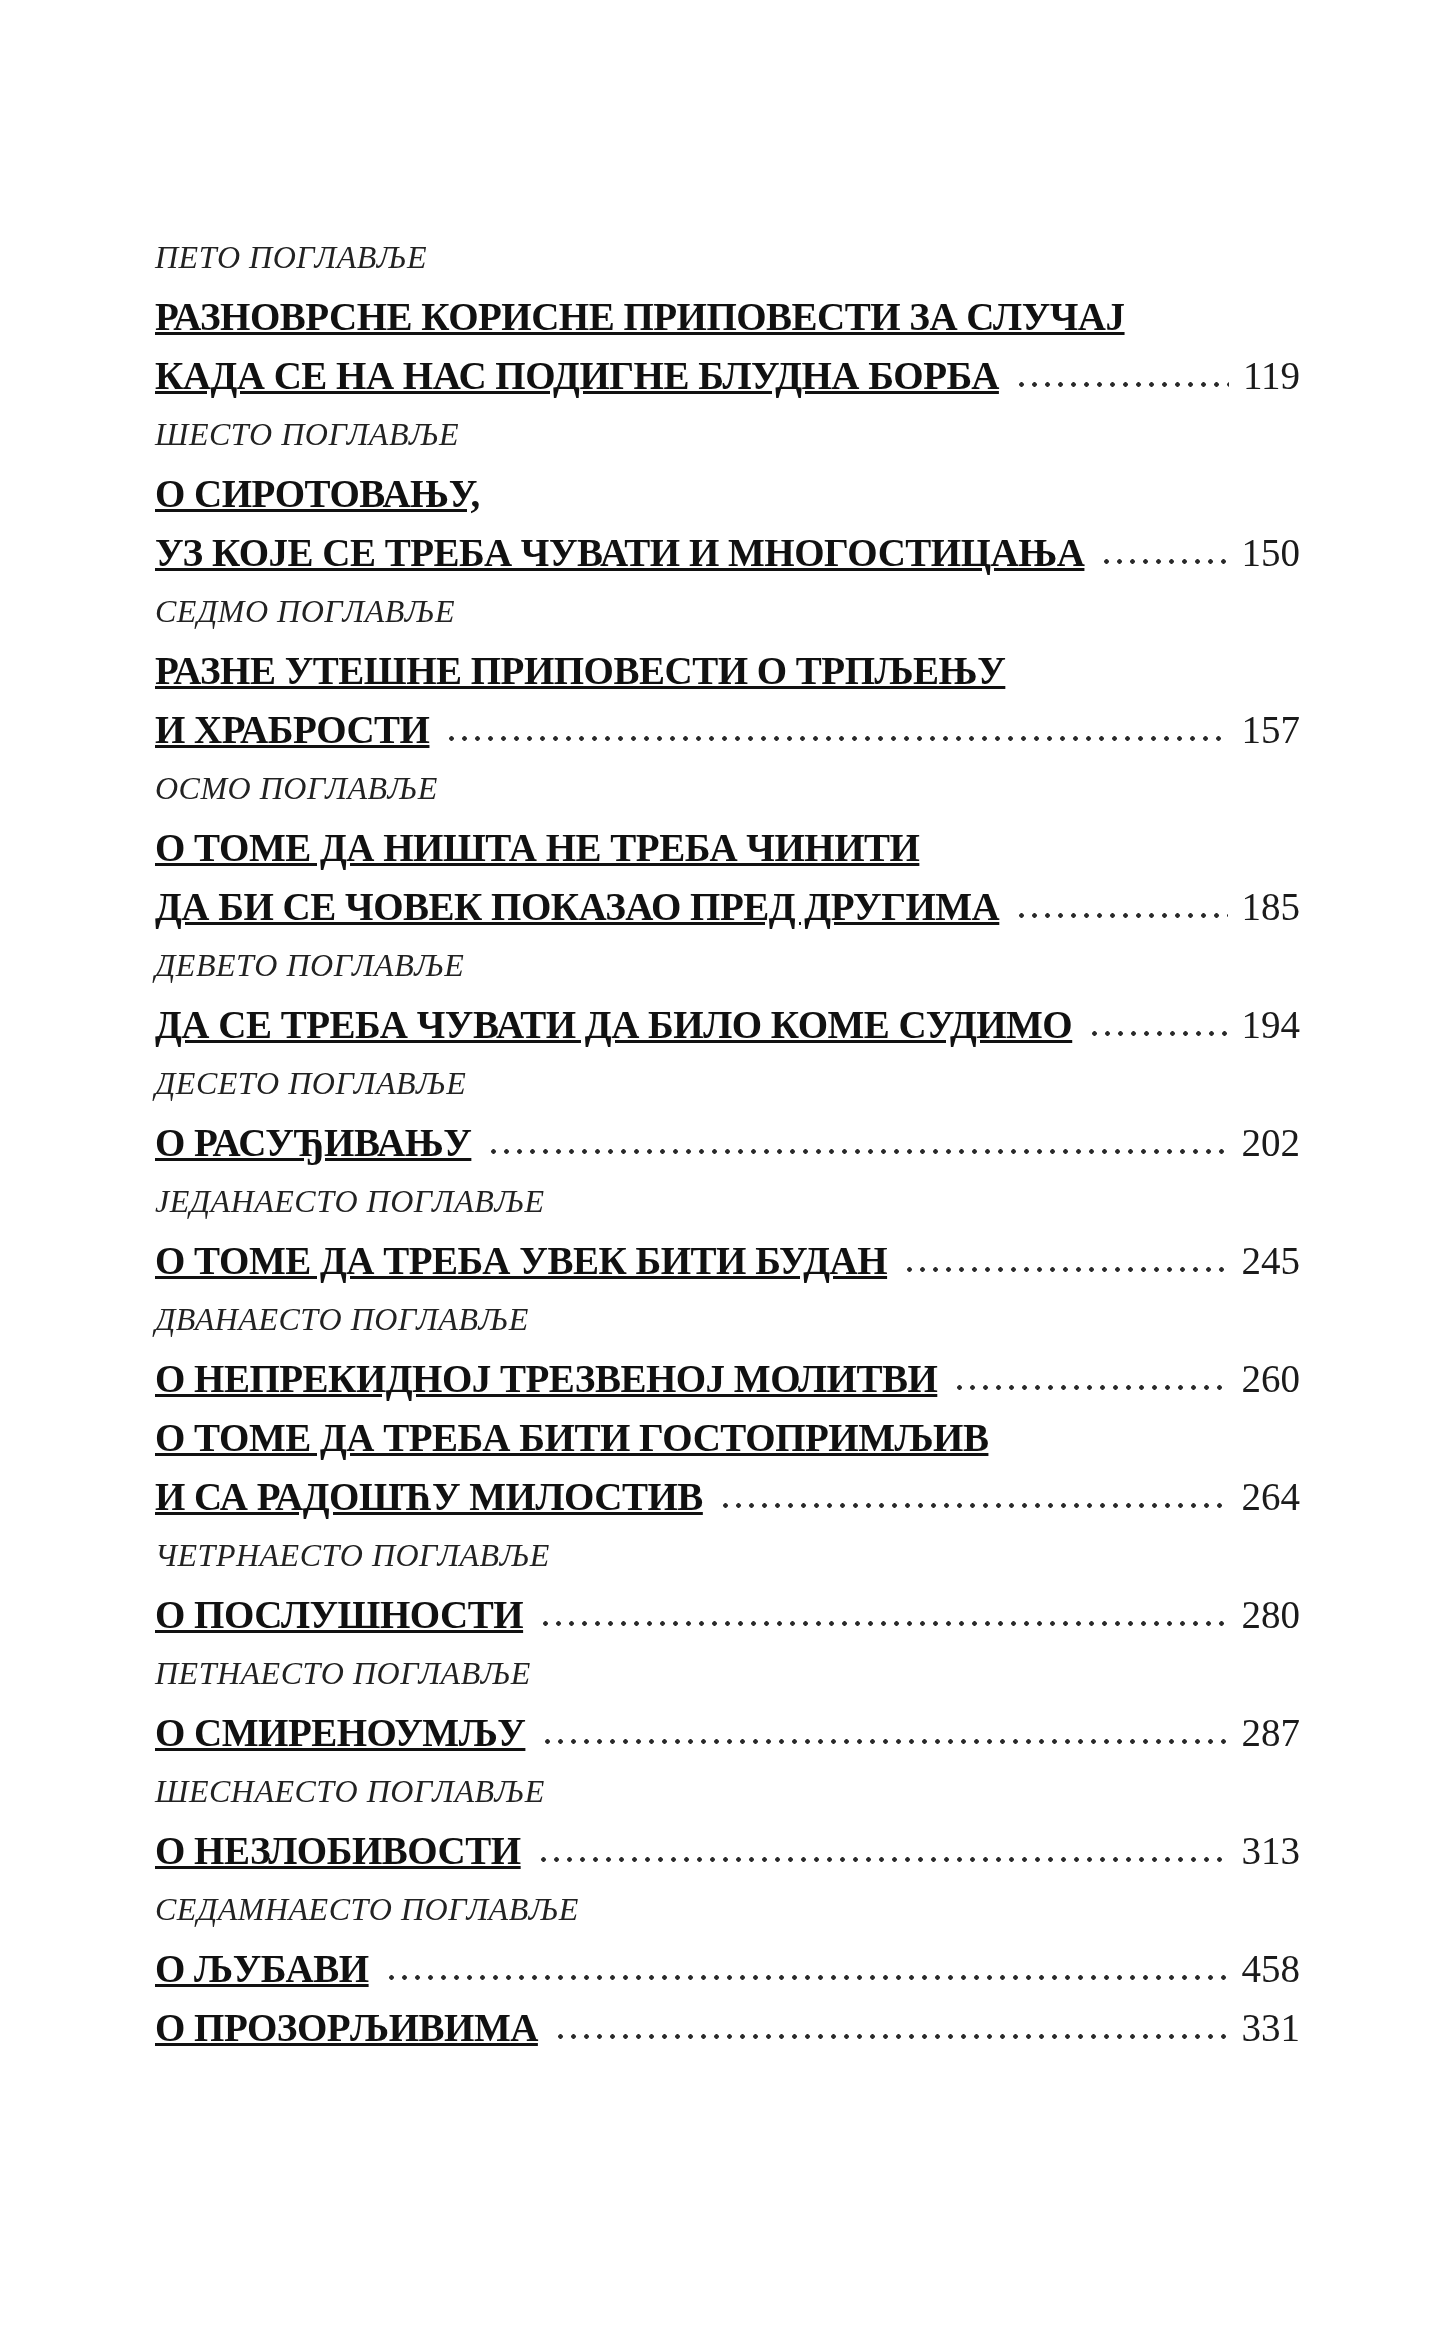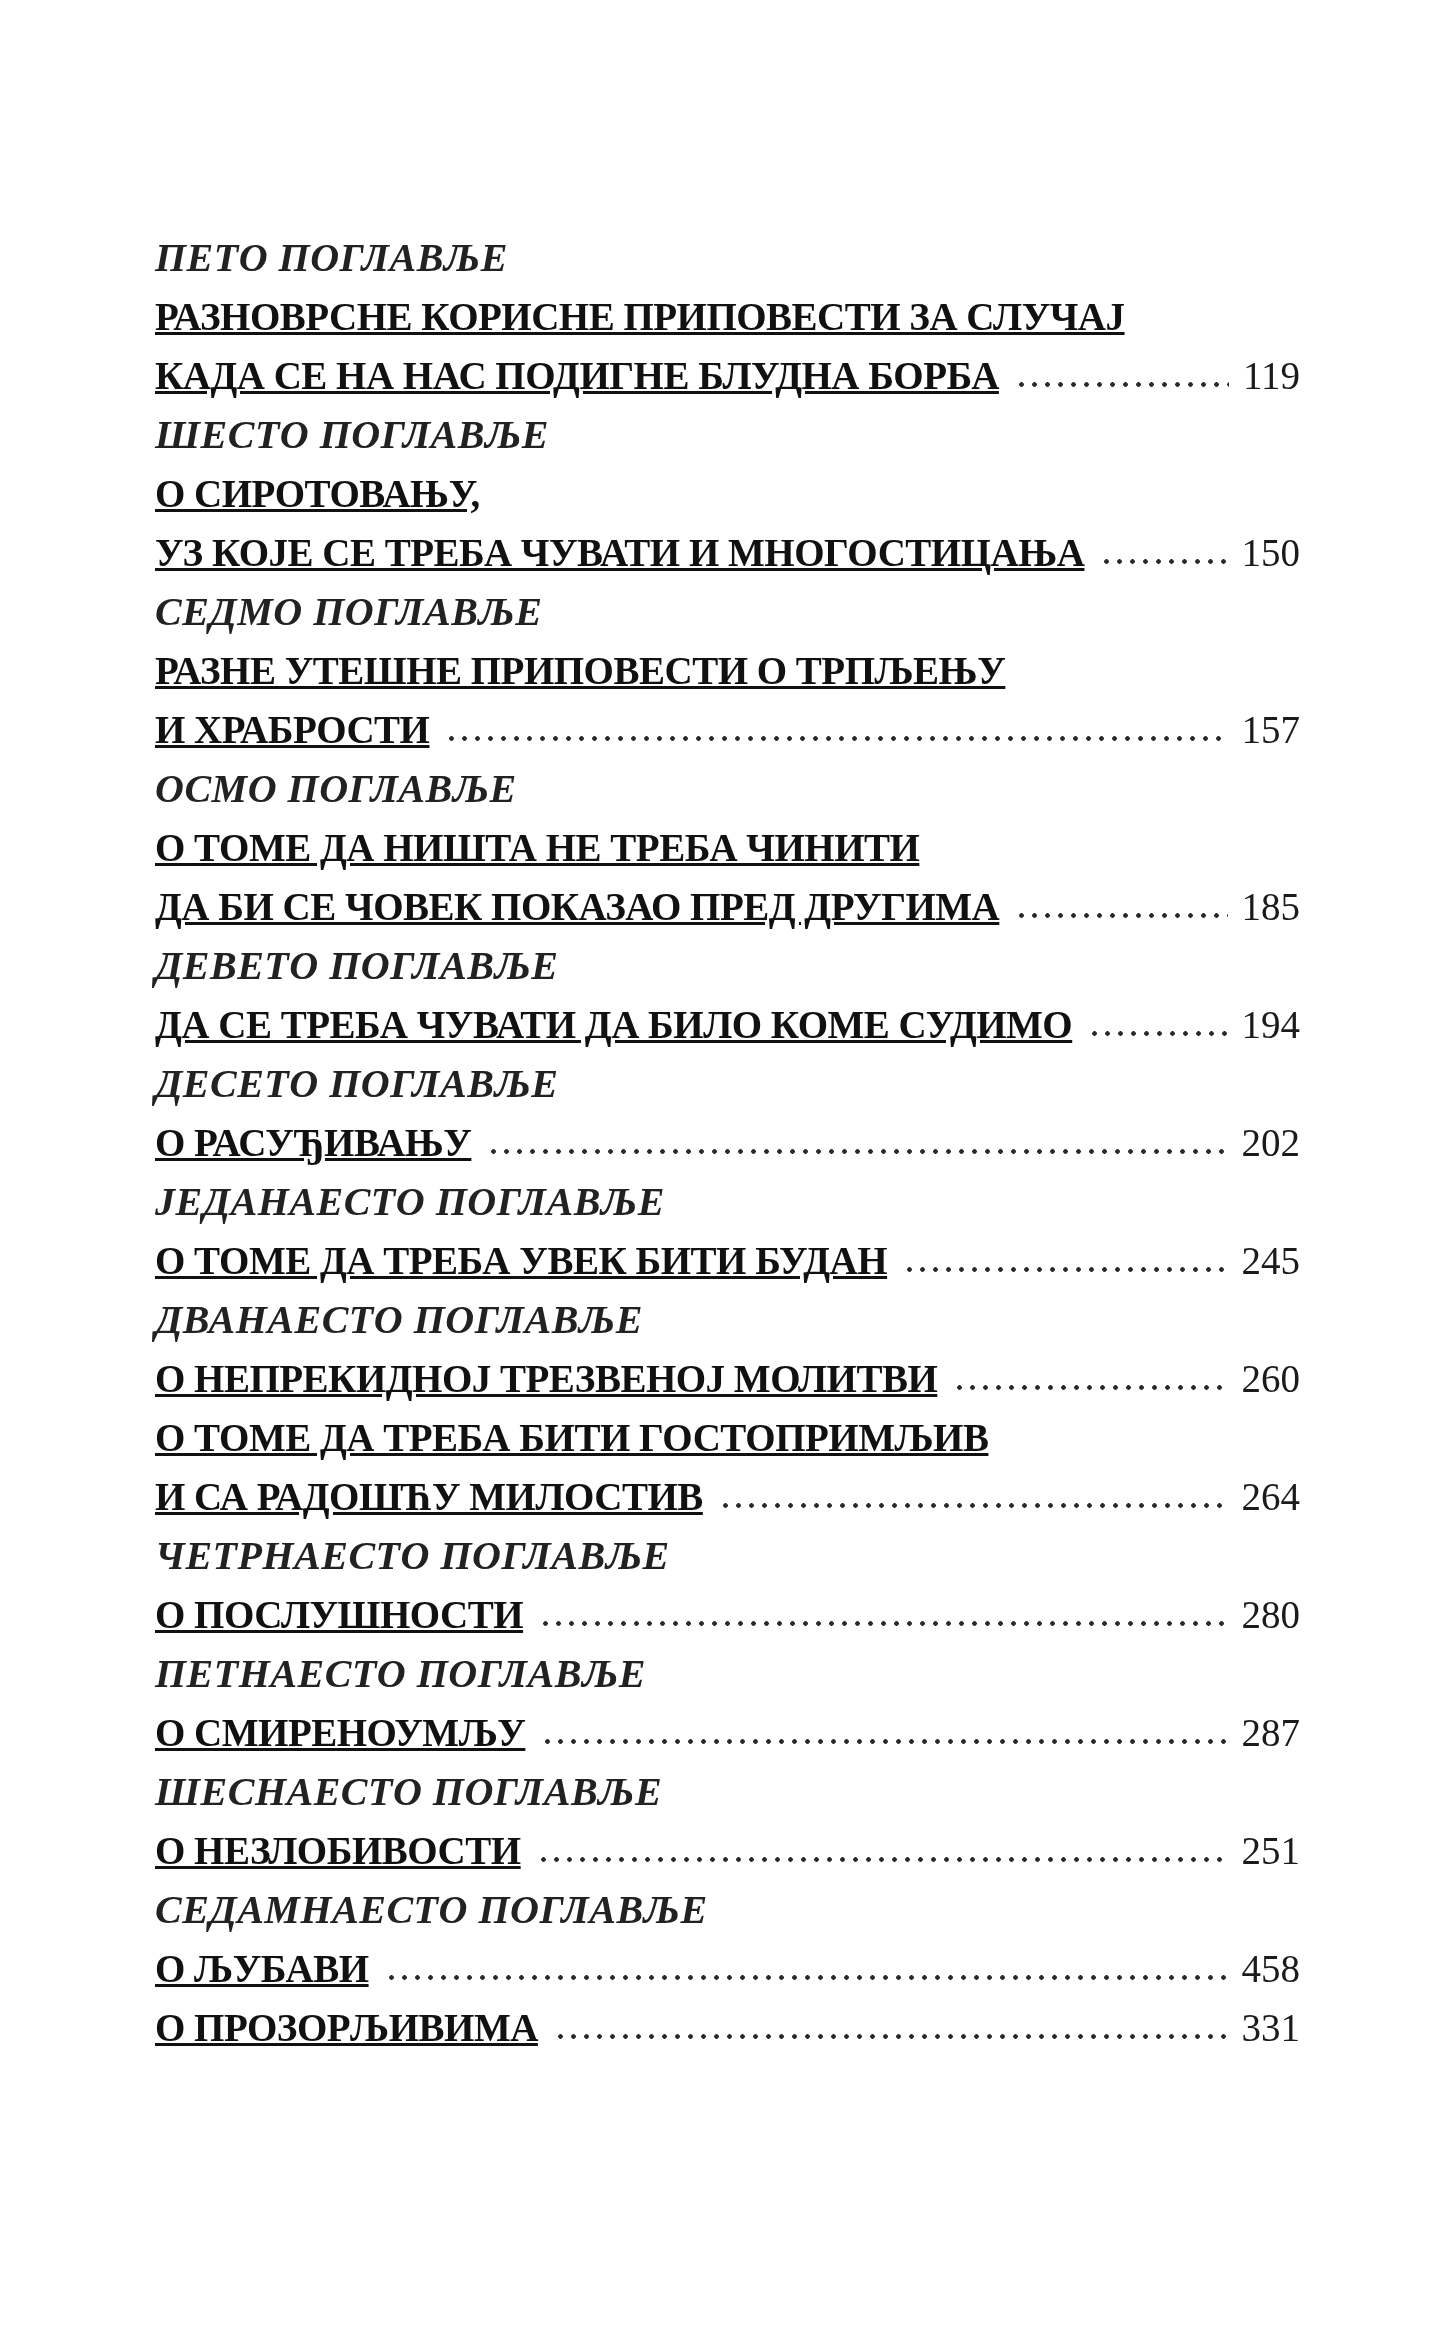--- a/index.html
+++ b/index.html
@@ -16,22 +16,22 @@
   }
   .page {
     box-sizing: border-box;
     width: 1445px;
     height: 2332px;
     padding: 228px 145px 0 155px;
   }
   .toc-entry { }
   .chapter-label {
     font-style: italic;
-    font-weight: bold;
-    font-size: 40px;
+    font-weight: normal;
+    font-size: 32px;
     line-height: 59px;
     letter-spacing: 0.5px;
     white-space: nowrap;
     color: #222222;
   }
   .title-line {
     display: flex;
     align-items: baseline;
     font-weight: bold;
     font-size: 39px;
@@ -201,21 +201,21 @@
           </div>
         </div>
   </div>
 
   <div class="toc-entry">
     <div class="chapter-label">ШЕСНАЕСТО ПОГЛАВЉЕ</div>
     <div>
           <div class="title-line">
             <span class="title-text">О НЕЗЛОБИВОСТИ</span>
             <span class="leader"></span>
-            <span class="page-num">251</span>
+            <span class="page-num">313</span>
           </div>
         </div>
   </div>
 
   <div class="toc-entry">
     <div class="chapter-label">СЕДАМНАЕСТО ПОГЛАВЉЕ</div>
     <div>
           <div class="title-line">
             <span class="title-text">О ЉУБАВИ</span>
             <span class="leader"></span>

